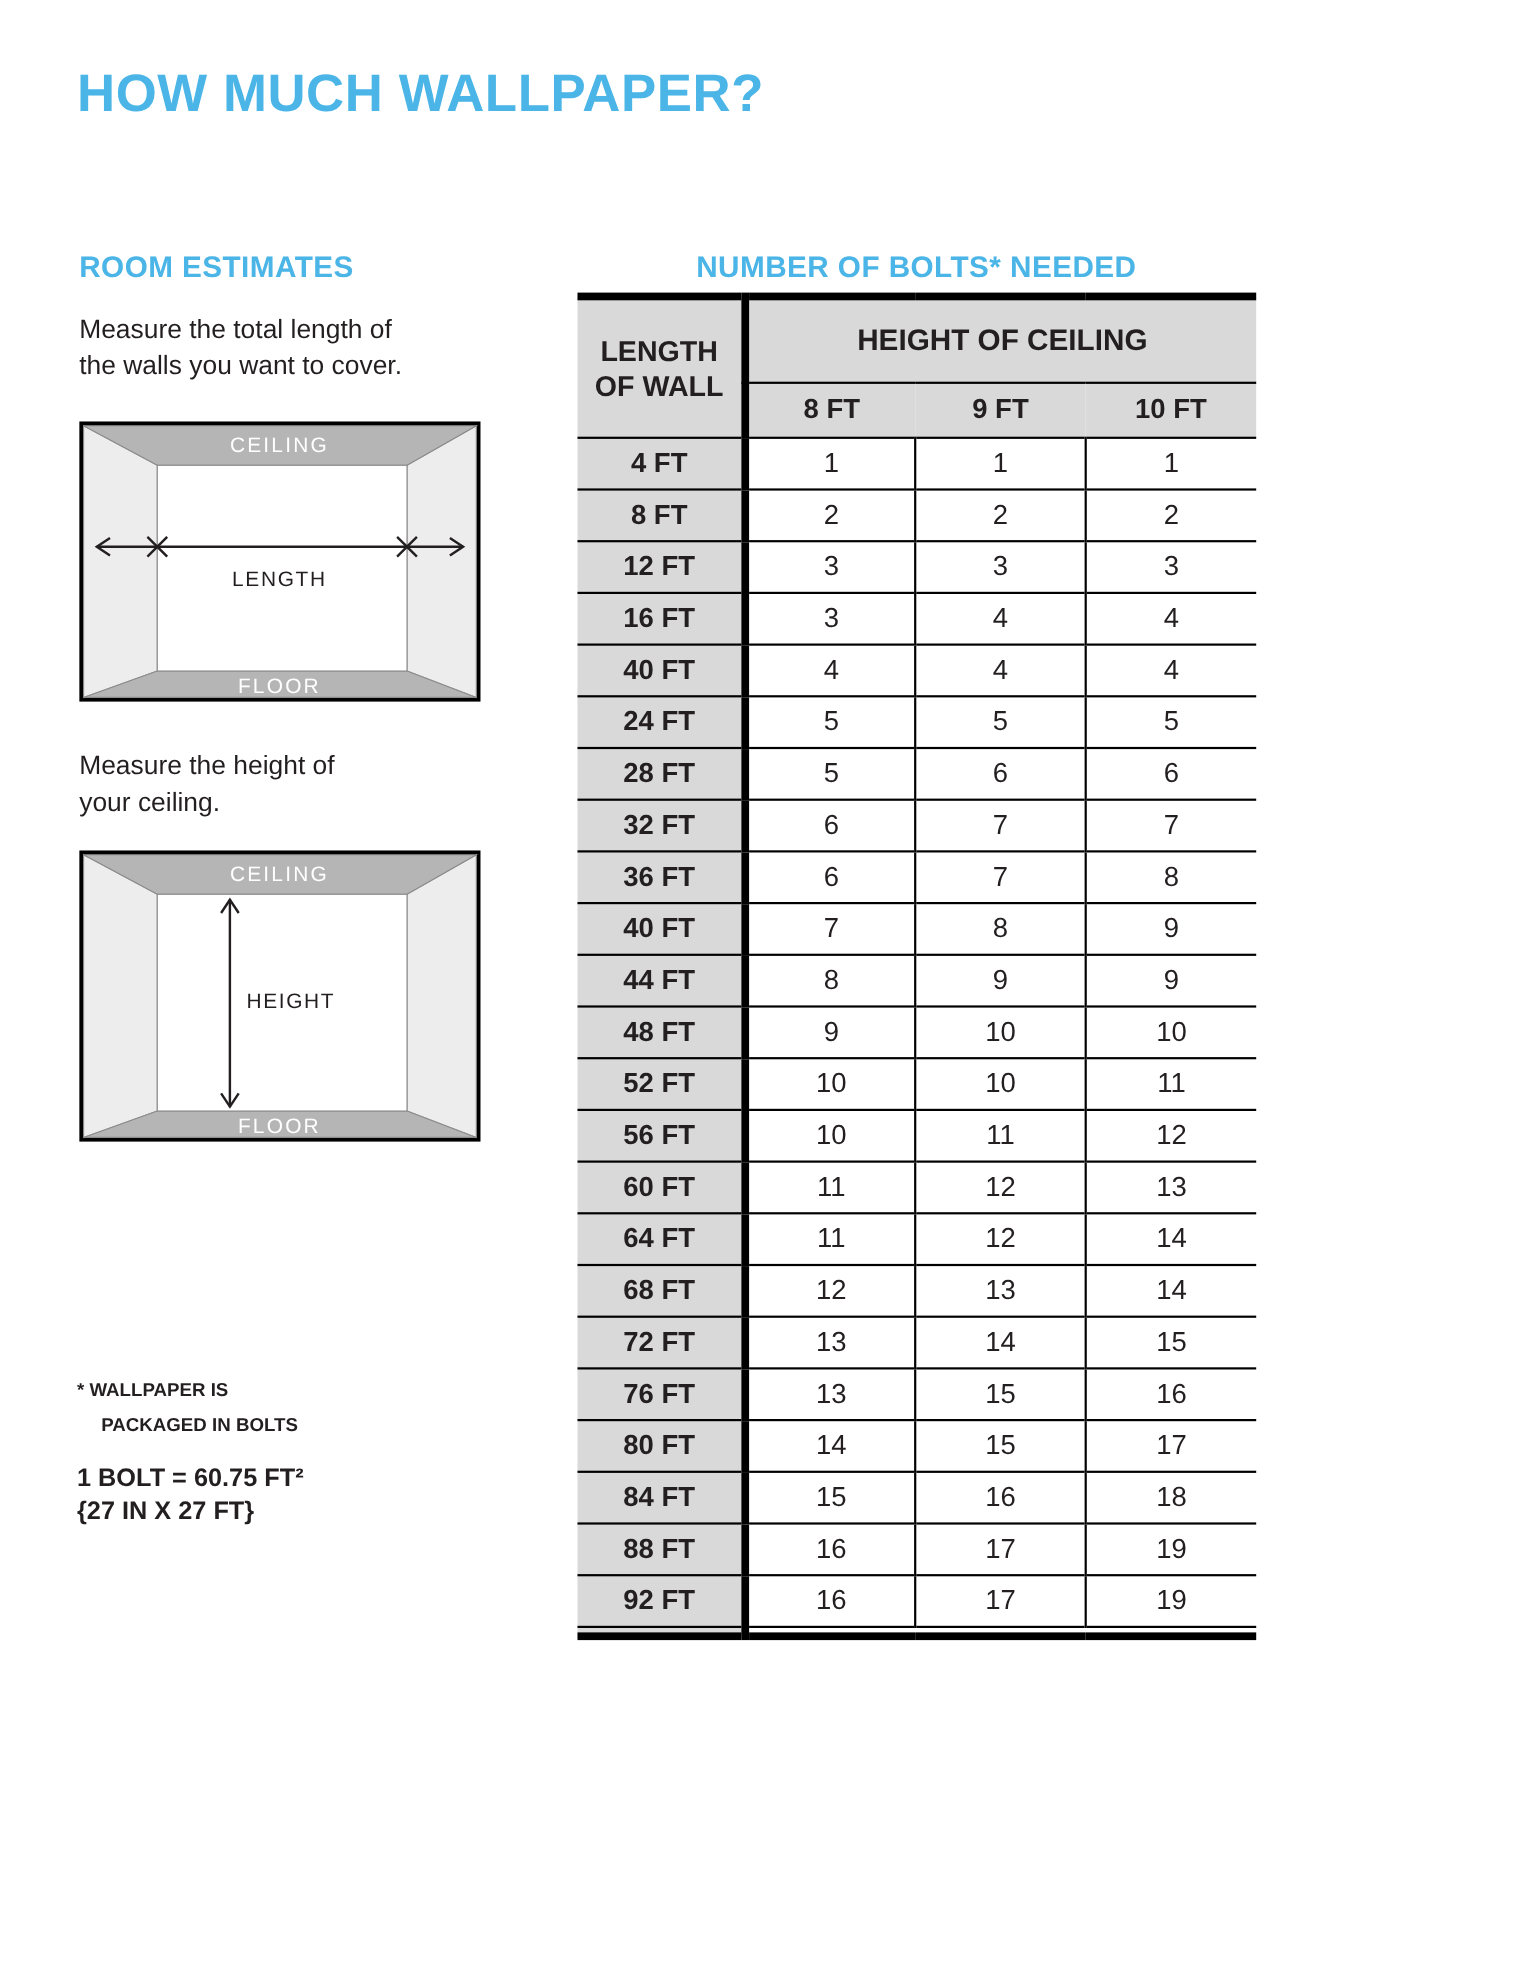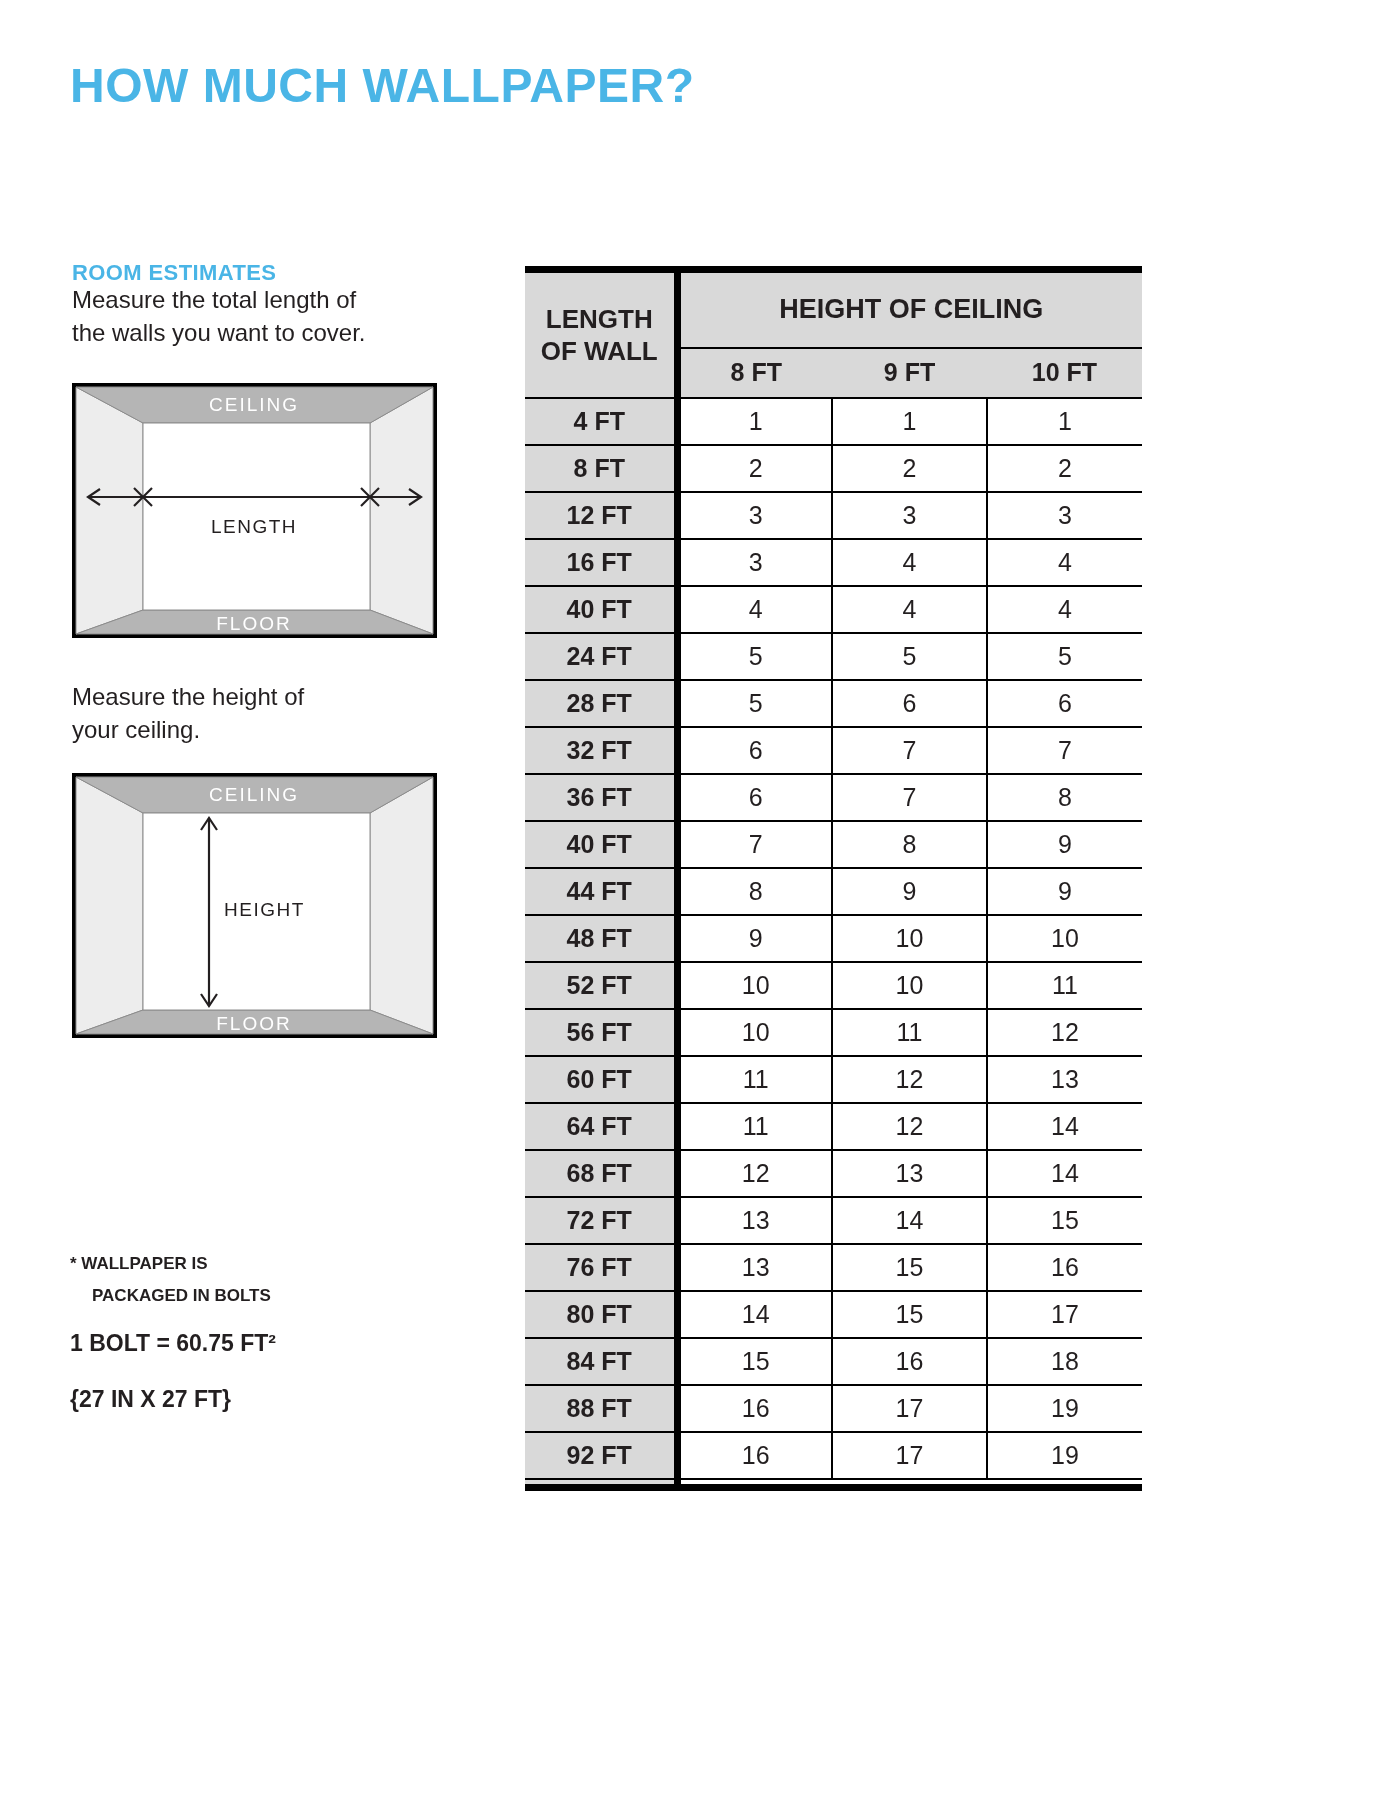--- a/index.html
+++ b/index.html
@@ -27,26 +27,25 @@
     left:70px;
     top:58px;
     font-size:48px;
     font-weight:bold;
     color:var(--accent);
     letter-spacing:0.5px;
     white-space:nowrap;
   }
   .section-heading{
     position:absolute;
-    font-size:22px;
+    font-size:27px;
     font-weight:bold;
     color:var(--accent);
     letter-spacing:0.4px;
     white-space:nowrap;
-    margin-top:32px;
   }
   #room-heading{left:72px;top:228px;}
   #table-heading{left:525px;top:228px;width:616px;text-align:center;}
   .body-text{
     position:absolute;
     left:72px;
     font-size:24px;
     line-height:33px;
     white-space:pre-line;
     color:var(--text);
@@ -70,21 +69,21 @@
   }
   #footnote .indent{padding-left:22px;}
   #bolt-info{
     position:absolute;
     left:70px;
     top:1328px;
     font-size:23px;
     font-weight:bold;
     line-height:30px;
   }
-  #bolt-info div + div{margin-top:26px;}
+  #bolt-info div + div{margin-top:0;}
 
   table.bolts-table{
     position:absolute;
     left:525px;
     top:266px;
     width:617px;
     border-collapse:collapse;
     table-layout:fixed;
     border-top:7px solid #000;
     border-bottom:7px solid #000;
@@ -193,20 +192,21 @@
   <div id="footnote">
     <div>* WALLPAPER IS</div>
     <div class="indent">PACKAGED IN BOLTS</div>
   </div>
 
   <div id="bolt-info">
     <div>1 BOLT = 60.75 FT²</div>
     <div>{27 IN X 27 FT}</div>
   </div>
 
+  <h2 class="section-heading" id="table-heading">NUMBER OF BOLTS* NEEDED</h2>
 
   <table class="bolts-table">
     <colgroup>
       <col style="width:152px">
       <col style="width:155px">
       <col style="width:155px">
       <col style="width:155px">
     </colgroup>
     <thead>
       <tr>

